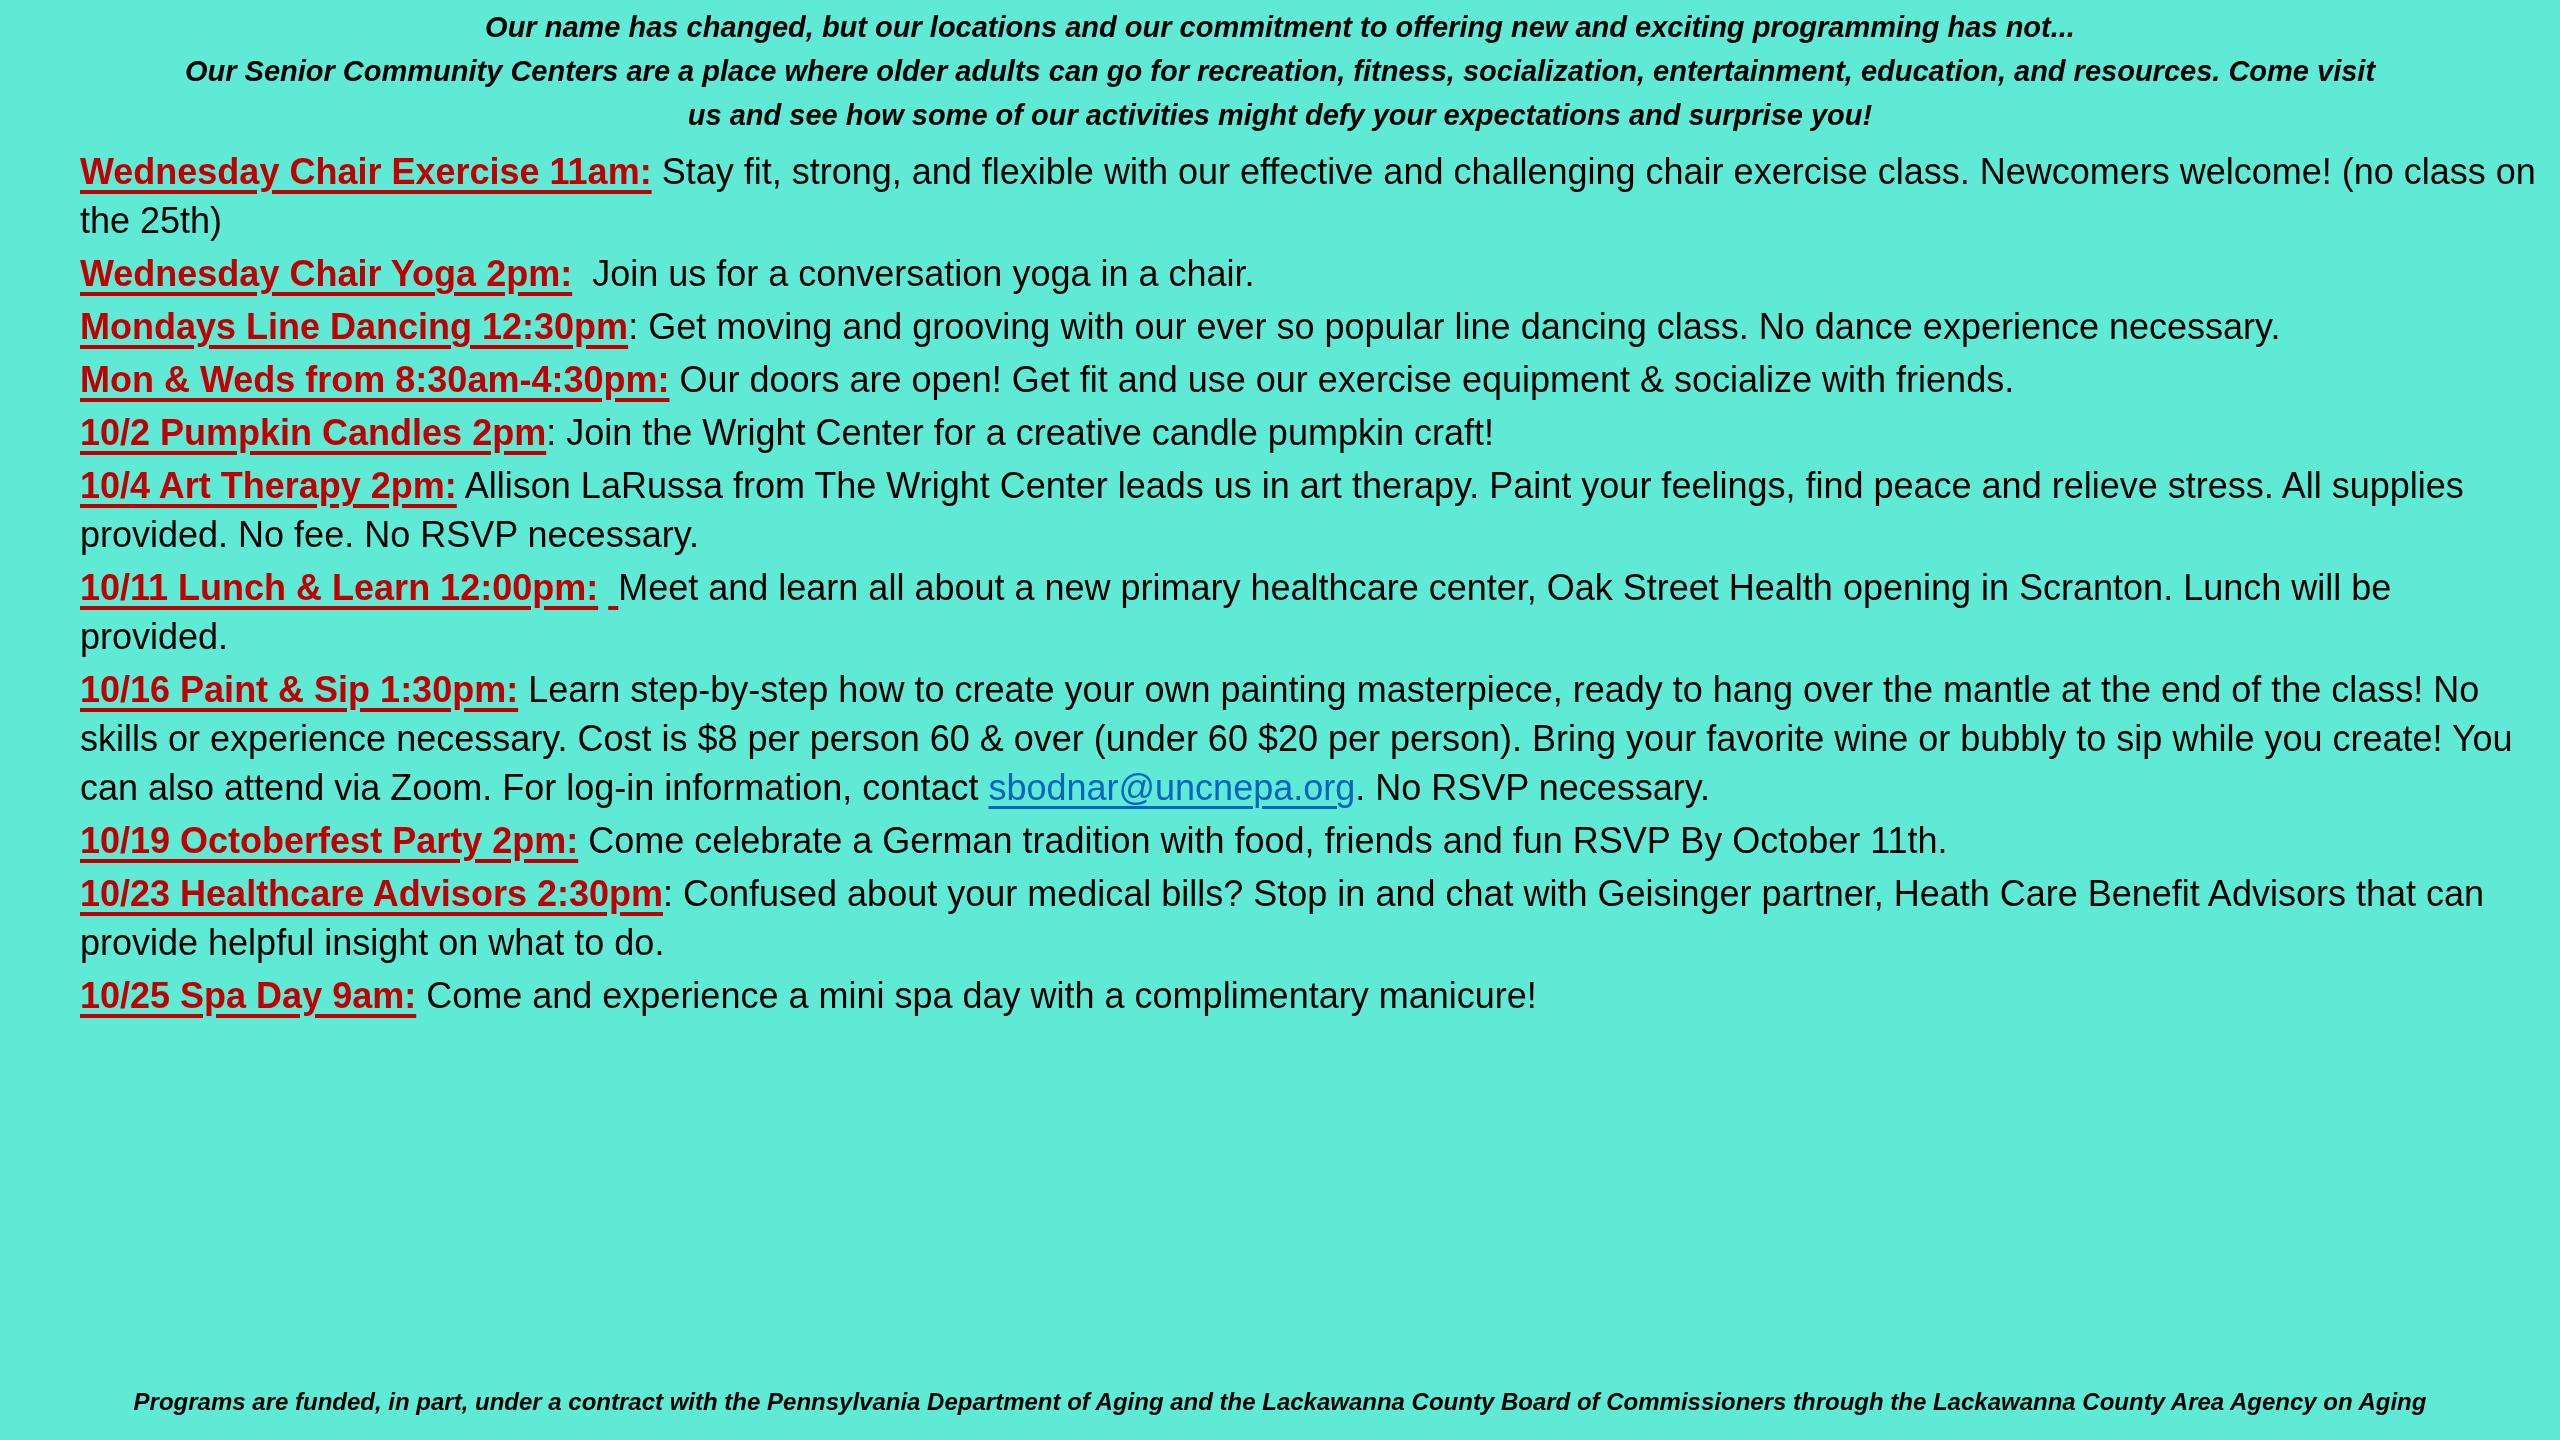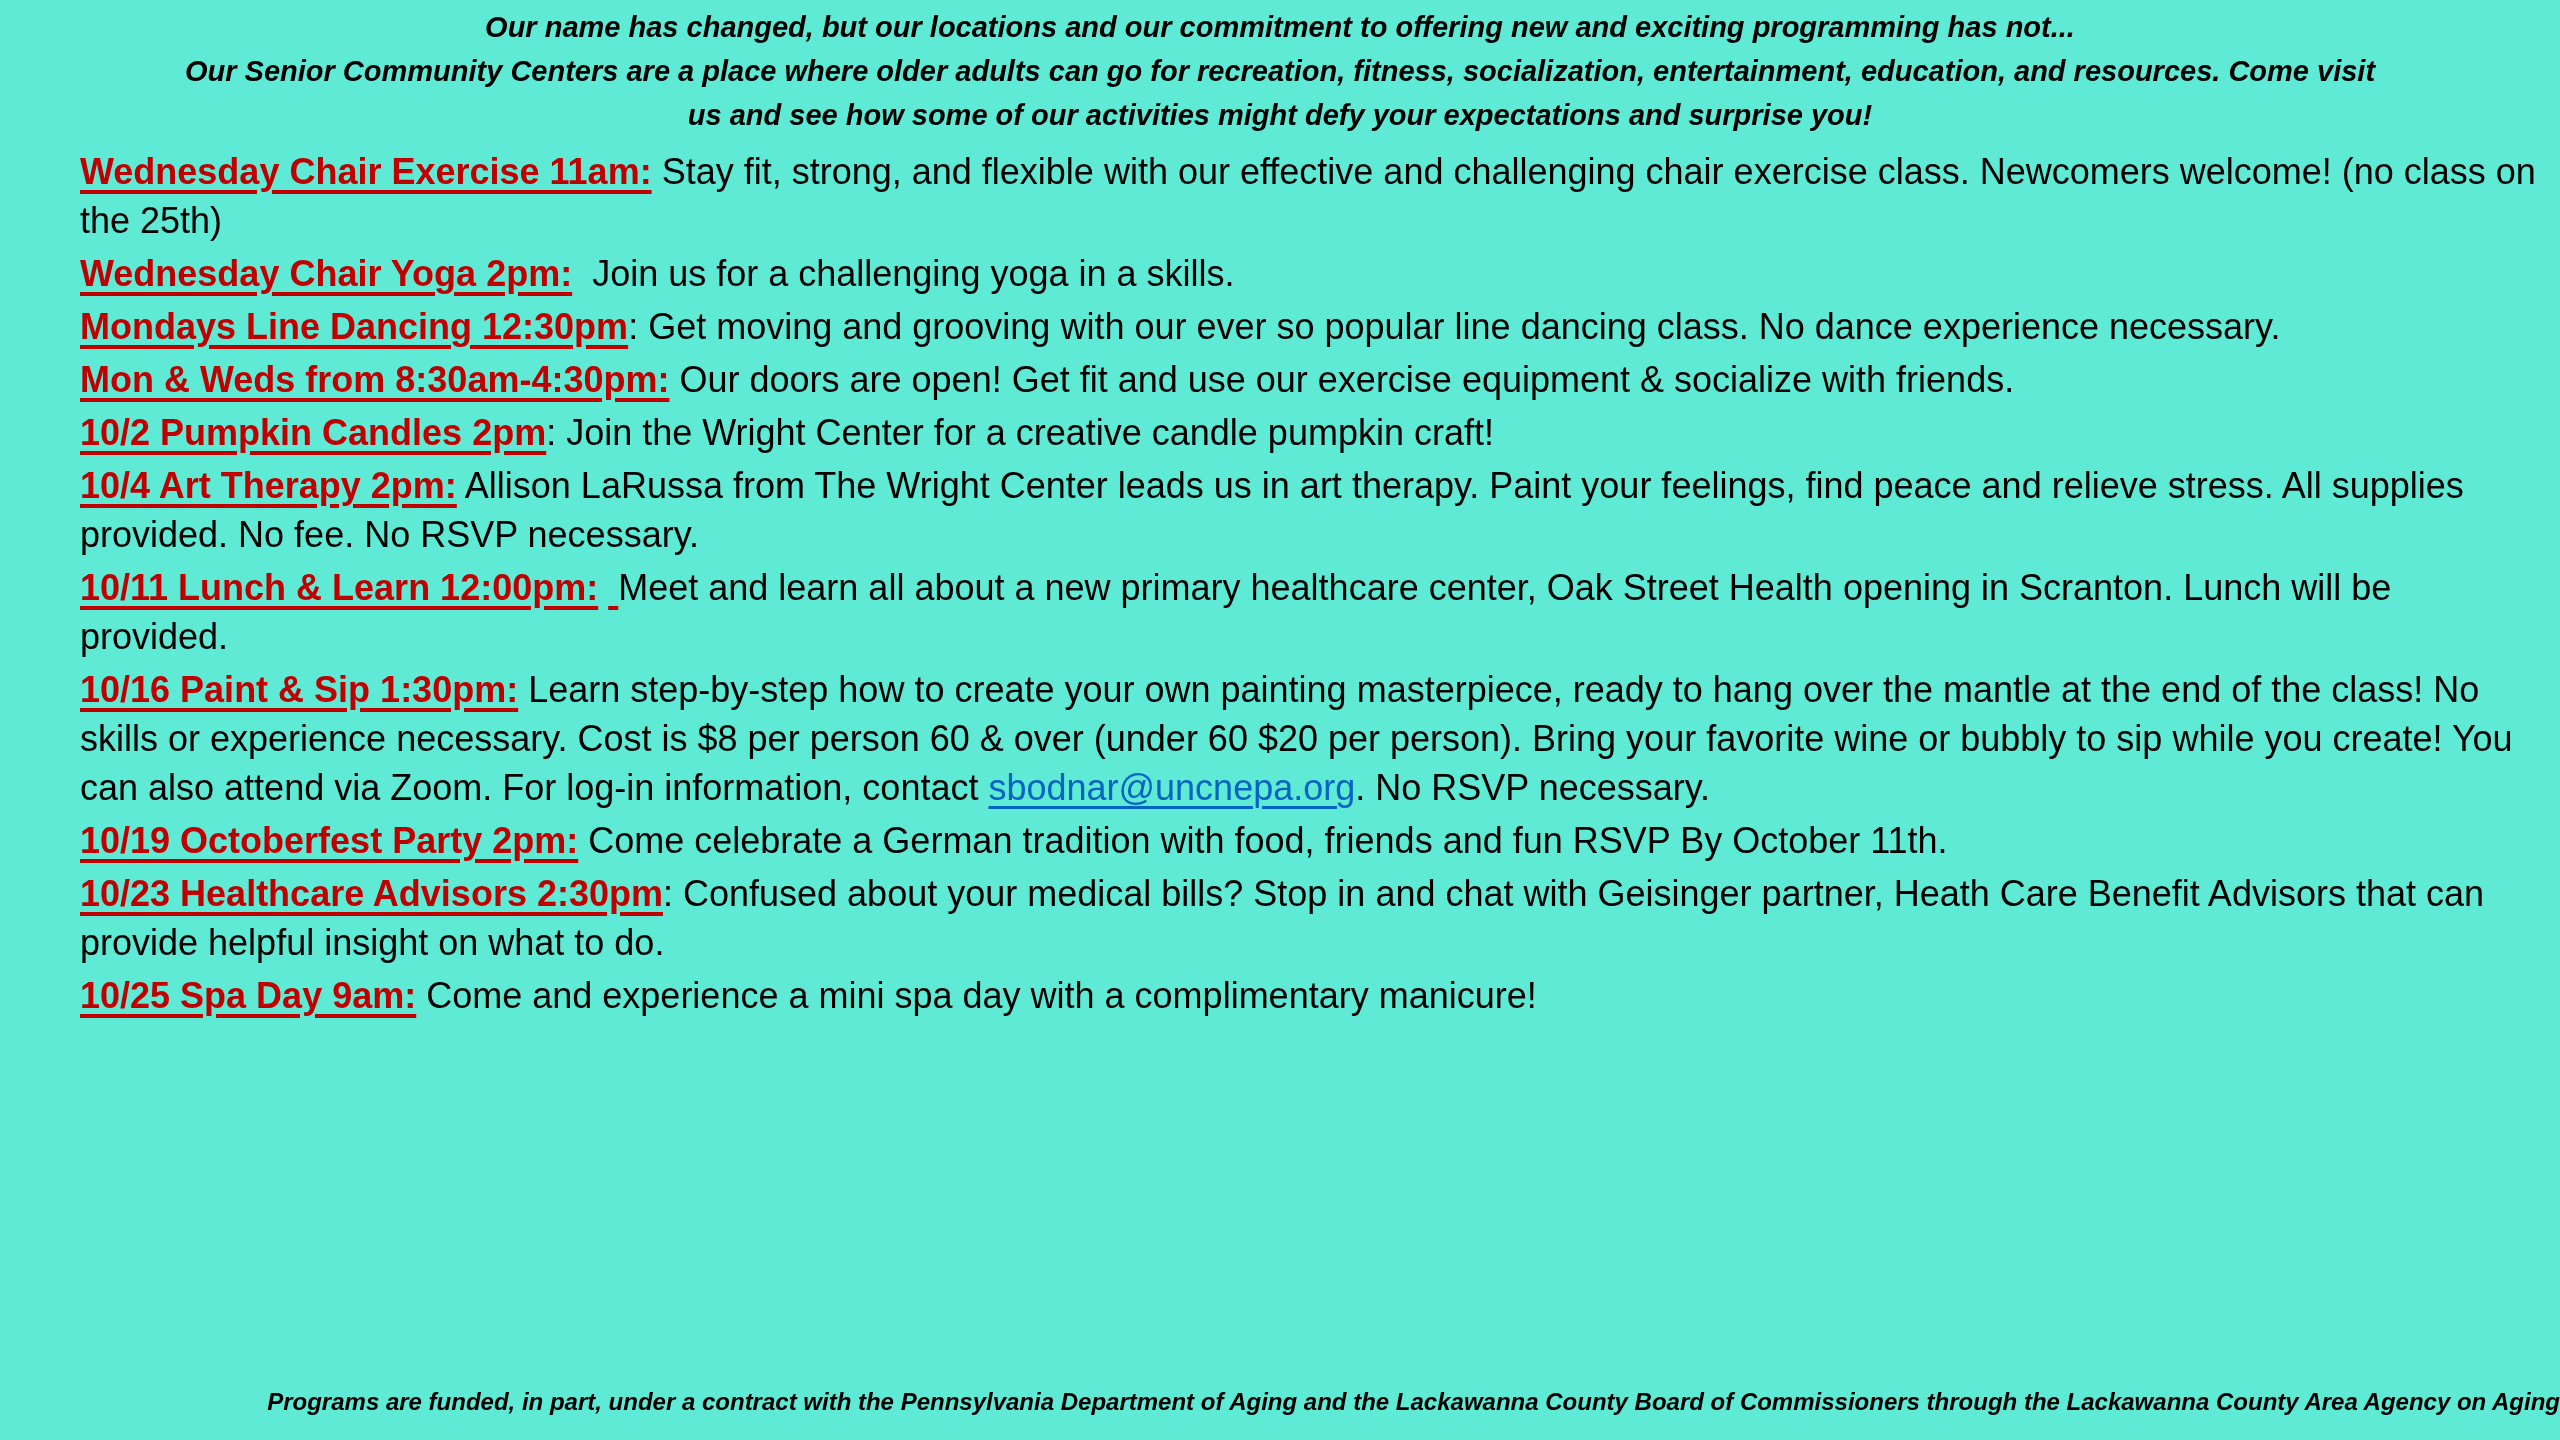--- a/index.html
+++ b/index.html
@@ -59,38 +59,38 @@
     position: absolute;
     left: 0;
     right: 0;
     top: 1388px;
     text-align: center;
     font-weight: bold;
     font-style: italic;
     font-size: 24px;
     color: #000000;
   }
-  .footer p { margin: 0; text-align: right; }
+  .footer p { margin: 0; }
 </style>
 </head>
 <body>
 
 <div class="page">
 
   <div class="intro">
     <p>Our name has changed, but our locations and our commitment to offering new and exciting programming has not...</p>
     <p>Our Senior Community Centers are a place where older adults can go for recreation, fitness, socialization, entertainment, education, and resources. Come visit</p>
     <p>us and see how some of our activities might defy your expectations and surprise you!</p>
   </div>
 
   <div class="events">
 
     <p class="evt"><span class="hd">Wednesday Chair Exercise 11am:</span><span class="sep"> </span><span class="desc">Stay fit, strong, and flexible with our effective and challenging chair exercise class. Newcomers welcome! (no class on the 25th)</span></p>
 
-    <p class="evt"><span class="hd">Wednesday Chair Yoga 2pm:</span><span class="sep">  </span><span class="desc">Join us for a challenging yoga in a skills.</span></p>
+    <p class="evt"><span class="hd">Wednesday Chair Yoga 2pm:</span><span class="sep">  </span><span class="desc">Join us for a conversation yoga in a chair.</span></p>
 
     <p class="evt"><span class="hd">Mondays Line Dancing 12:30pm</span><span class="sep">: </span><span class="desc">Get moving and grooving with our ever so popular line dancing class. No dance experience necessary.</span></p>
 
     <p class="evt"><span class="hd">Mon &amp; Weds from 8:30am-4:30pm:</span><span class="sep"> </span><span class="desc">Our doors are open! Get fit and use our exercise equipment &amp; socialize with friends.</span></p>
 
     <p class="evt"><span class="hd">10/2 Pumpkin Candles 2pm</span><span class="sep">: </span><span class="desc">Join the Wright Center for a creative candle pumpkin craft!</span></p>
 
     <p class="evt"><span class="hd">10/4 Art Therapy 2pm:</span><span class="sep"> </span><span class="desc">Allison LaRussa from The Wright Center leads us in art therapy. Paint your feelings, find peace and relieve stress. All supplies provided. No fee. No RSVP necessary.</span></p>
 
 

